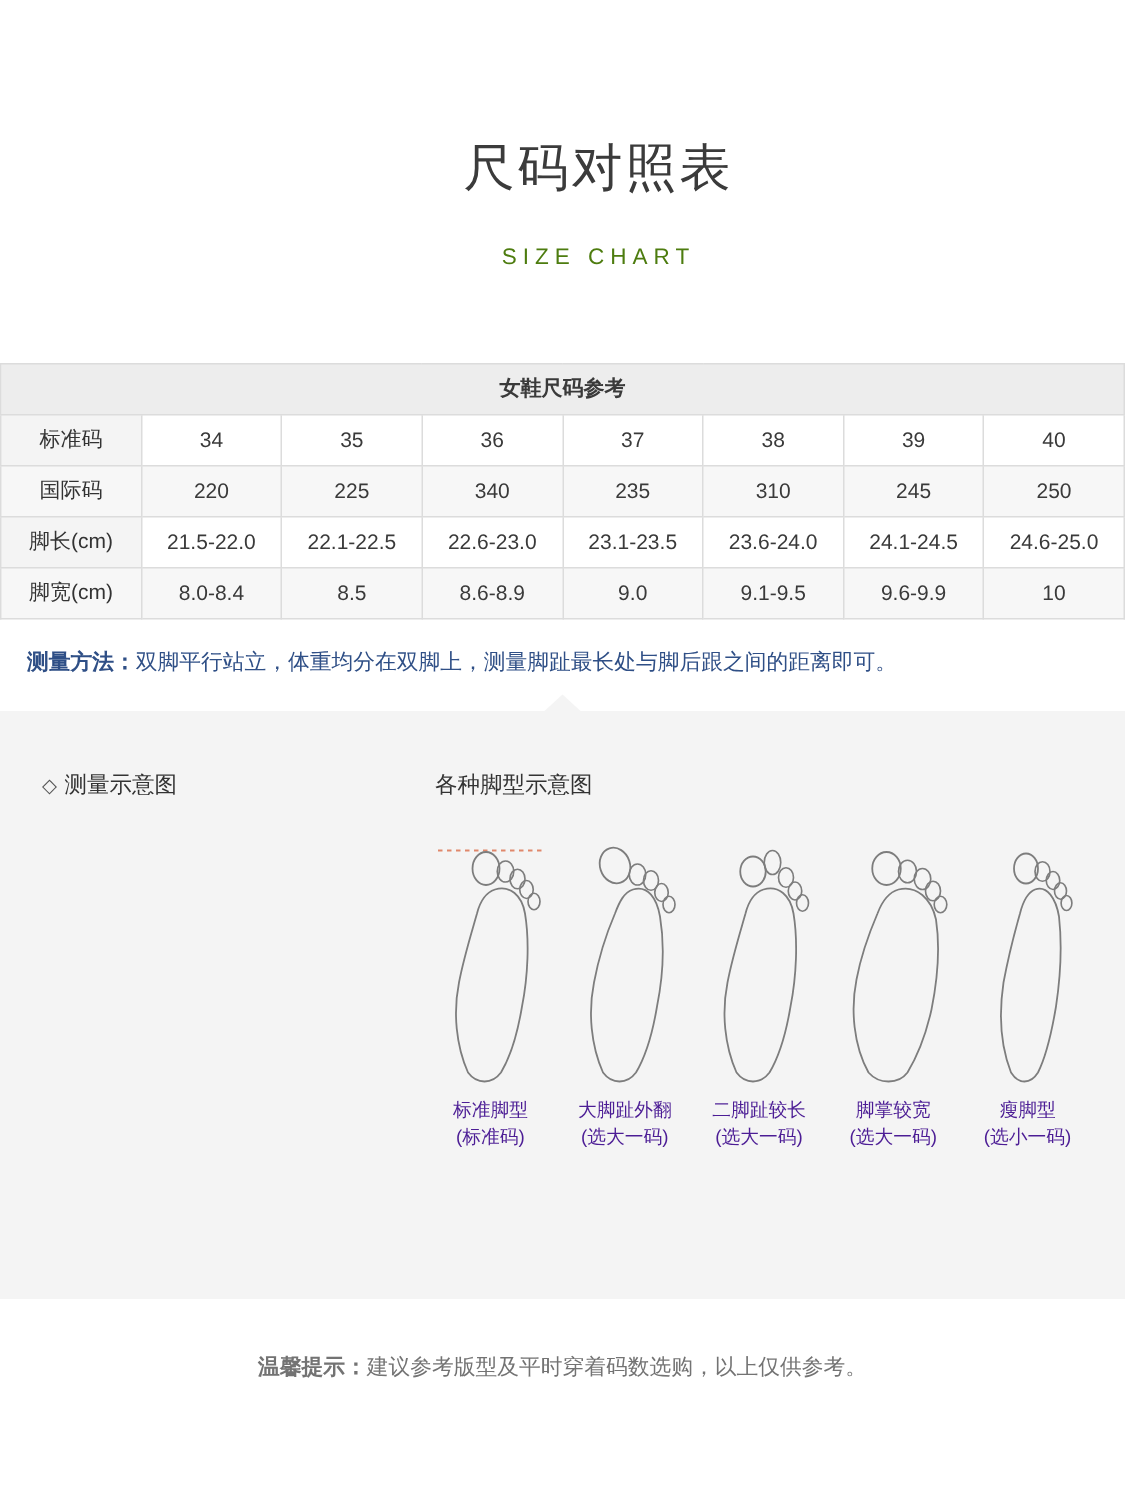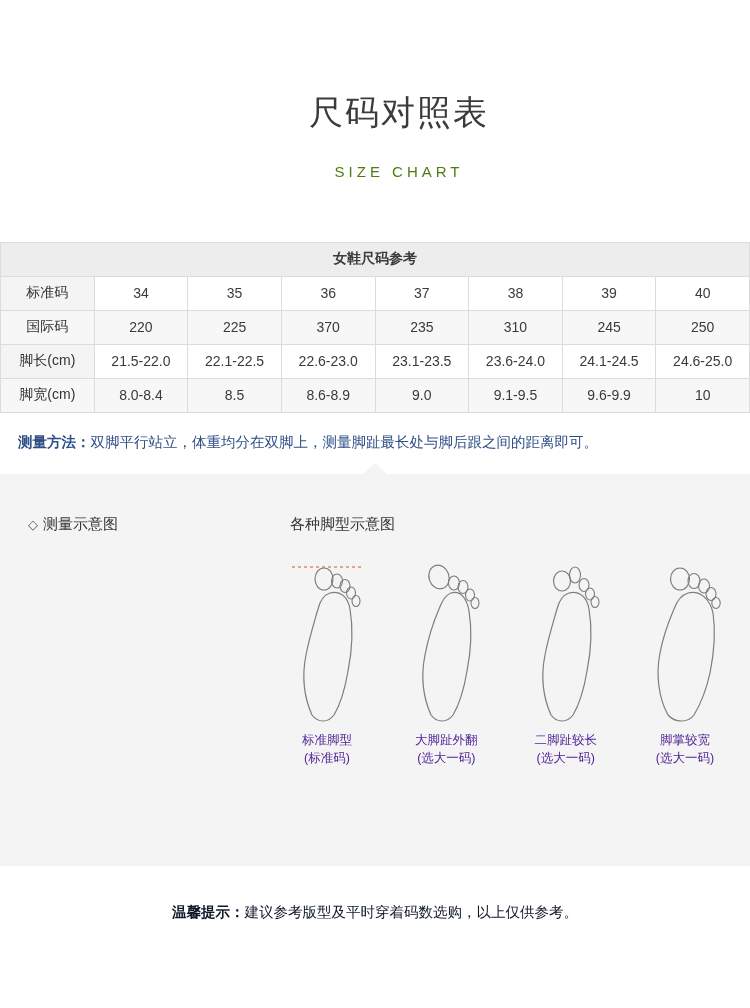--- a/index.html
+++ b/index.html
@@ -182,21 +182,21 @@
     font-size: 12.5px;
     color: #4c1d95;
     line-height: 1.45;
     margin-top: 6px;
   }
 
   
   .footer-tip {
     text-align: center;
     font-size: 14.5px;
-    color: #0f172a;
+    color: #737373;
     padding-top: 36px;
     line-height: 1.5;
   }
   .footer-tip .label { font-weight: 700; }
 </style>
 </head>
 <body>
 
 <div class="page">
 
@@ -220,21 +220,21 @@
           <td>37</td>
           <td>38</td>
           <td>39</td>
           <td>40</td>
         </tr>
 
         <tr class="shaded">
           <td class="rowlabel">国际码</td>
           <td>220</td>
           <td>225</td>
-          <td>370</td>
+          <td>340</td>
           <td>235</td>
           <td>310</td>
           <td>245</td>
           <td>250</td>
         </tr>
 
         <tr>
           <td class="rowlabel">脚长(cm)</td>
           <td>21.5-22.0</td>
           <td>22.1-22.5</td>
@@ -342,20 +342,36 @@
                 <ellipse cx="63" cy="47" rx="5" ry="6.5" fill="none" stroke="#7d7d7d" stroke-width="1.1"></ellipse>
                 <ellipse cx="68" cy="56" rx="4.2" ry="5.5" fill="none" stroke="#7d7d7d" stroke-width="1.1"></ellipse>
               </svg>
             </div>
             <div class="ft-caption">
               <div>脚掌较宽</div>
               <div>(选大一码)</div>
             </div>
           </div>
 
+          <div class="foot-type">
+            <div class="ft-img">
+              <svg width="74" height="178" viewBox="0 0 74 178">
+                <path d="M26,168 C19,150 18,128 21,108 C24,92 28,76 32,62 C34,54 37,48 42,46 C50,43 56,52 58,64 C60,82 59,104 56,124 C53,142 49,158 44,168 C39,176 31,176 26,168 Z" fill="none" stroke="#7d7d7d" stroke-width="1.2"></path>
+                <ellipse cx="36" cy="32" rx="8" ry="10" fill="none" stroke="#7d7d7d" stroke-width="1.2"></ellipse>
+                <ellipse cx="47" cy="34" rx="5" ry="6.5" fill="none" stroke="#7d7d7d" stroke-width="1.1"></ellipse>
+                <ellipse cx="54" cy="40" rx="4.5" ry="6" fill="none" stroke="#7d7d7d" stroke-width="1.1"></ellipse>
+                <ellipse cx="59" cy="47" rx="4" ry="5.5" fill="none" stroke="#7d7d7d" stroke-width="1.1"></ellipse>
+                <ellipse cx="63" cy="55" rx="3.6" ry="5" fill="none" stroke="#7d7d7d" stroke-width="1.1"></ellipse>
+              </svg>
+            </div>
+            <div class="ft-caption">
+              <div>瘦脚型</div>
+              <div>(选小一码)</div>
+            </div>
+          </div>
 
         </div>
       </div>
     </div>
   </div>
 
   <div class="footer-tip">
     <span class="label">温馨提示：</span><span>建议参考版型及平时穿着码数选购，以上仅供参考。</span>
   </div>
 

